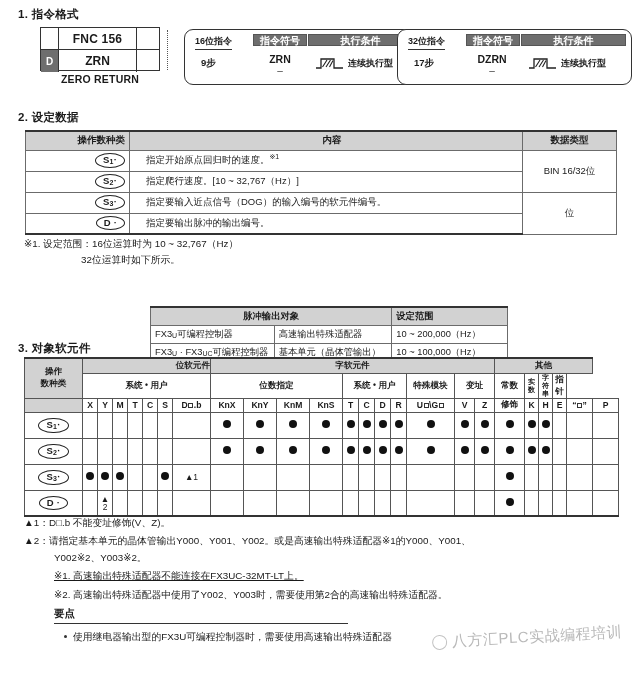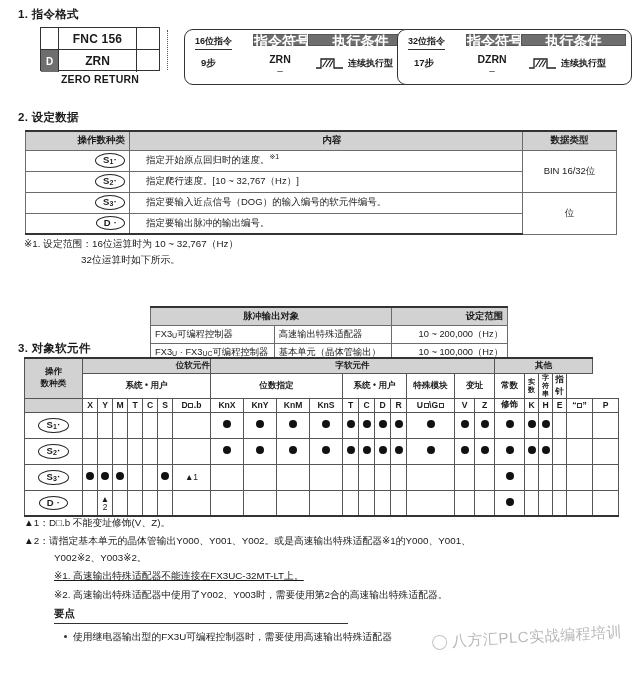--- a/index.html
+++ b/index.html
@@ -40,21 +40,21 @@
   }
   .fmt-steps {
     position: absolute;
     font-size: 9.5px; font-weight: bold;
     white-space: nowrap;
   }
   .tagdark {
     position: absolute;
     background: #6e6e6e;
     color: #fff;
-    font-size: 14px;
+    font-size: 10px;
     font-weight: bold;
     text-align: center;
     line-height: 12px;
     height: 12px;
     border: 1px solid #555;
     white-space: nowrap;
   }
   .fmt-sym {
     position: absolute;
     font-size: 10.5px; font-weight: bold;
@@ -144,21 +144,21 @@
 
   
   #note1 { position: absolute; left: 24px; top: 238px; width: 600px; font-size: 9.8px; }
   #note1 .l1 { position: absolute; left: 0; top: 0; white-space: nowrap; }
   #note1 .l2 { position: absolute; left: 57px; top: 16px; white-space: nowrap; }
   #tbl-range { left: 150px; top: 270px; width: 358px; font-size: 9.3px; margin-top: 36px; }
   #tbl-range th { height: 18px; }
   #tbl-range td { height: 18px; }
   #tbl-range .rc1 { width: 124px; padding-left: 4px; }
   #tbl-range .rc2 { width: 118px; padding-left: 4px; }
-  #tbl-range .rc3 { width: 116px; text-align: right; }
+  #tbl-range .rc3 { width: 116px; text-align: left; }
 
   
   #sec3 { position: absolute; left: 0; top: 341px; width: 640px; }
   #sec3 .sec-title { position: absolute; left: 18px; top: 0px; }
 
   table#tbl-dev {
     position: absolute; left: 24px; top: 16px;
     border-collapse: collapse;
     font-size: 8.6px;
     background: #fff;

